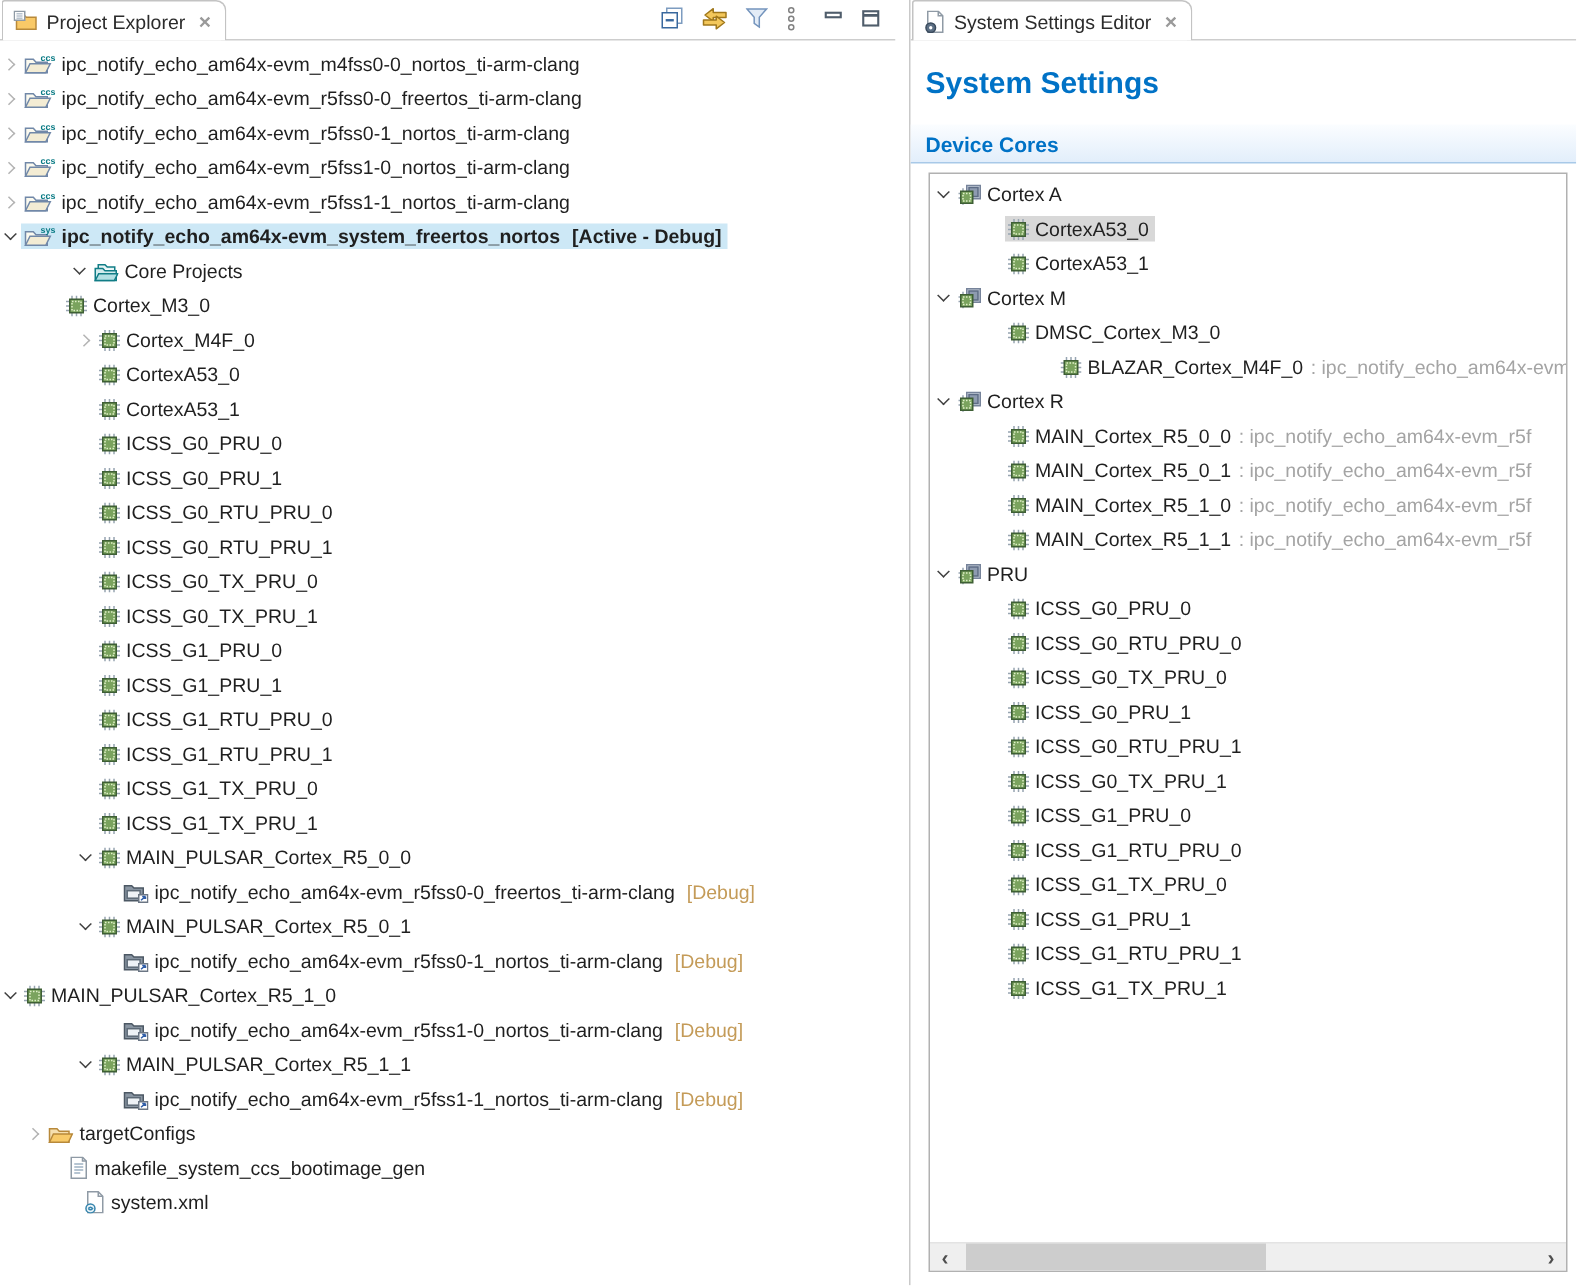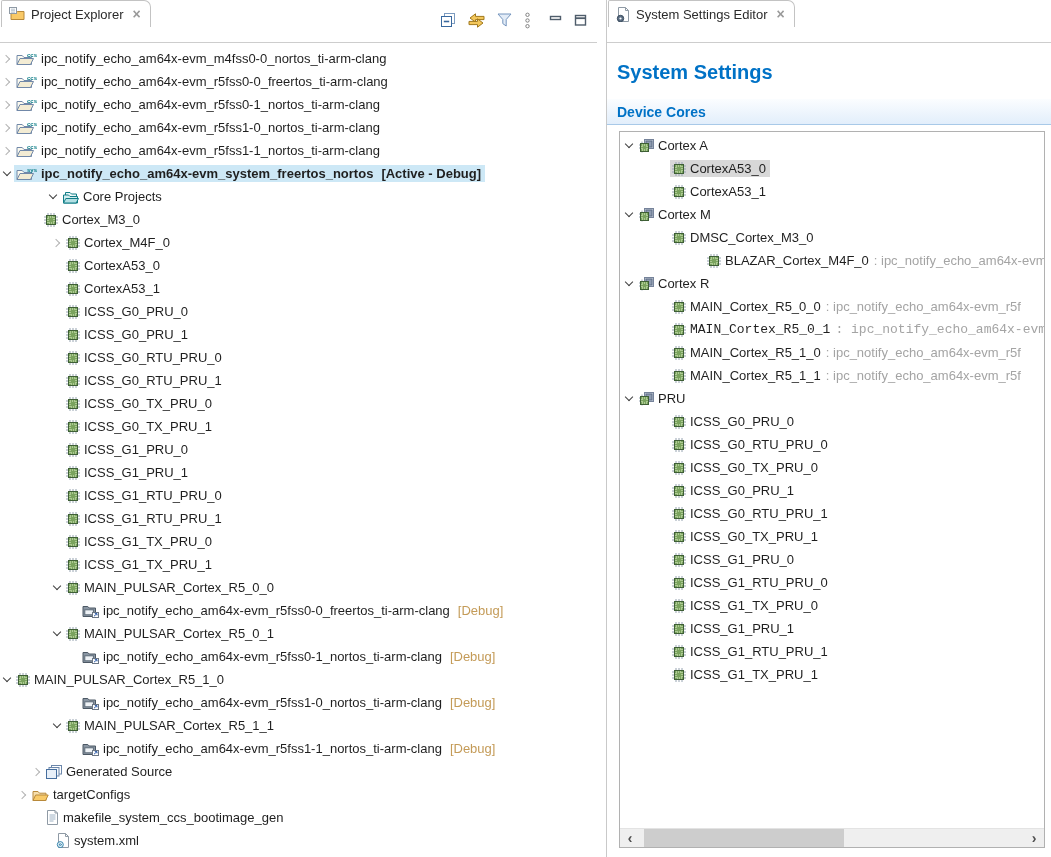--- a/index.html
+++ b/index.html
@@ -3,21 +3,21 @@
 <meta charset="utf-8">
 <style>
   * { box-sizing: border-box; }
   html,body { margin:0; padding:0; background:#fff; }
   .app {
     position:relative; width:1051px; height:857px; overflow:hidden;
     background:#fff; font-family:"Liberation Sans", sans-serif;
     font-size:13px; color:#1f1f1f; display:flex;
   }
   
-  .tabbar { position:relative; height:43px; flex:none; display:flex; align-items:stretch; }
+  .tabbar { position:relative; height:27px; flex:none; display:flex; align-items:stretch; }
   .tabbar::after { content:""; position:absolute; left:0; right:0; bottom:0; height:1px; background:#cdcdcd; }
   .tab {
     position:relative; z-index:1; background:#fff; height:27px;
     border:1px solid #c3c3c3; border-bottom:none; border-radius:2px 7px 0 0;
     display:flex; align-items:center; gap:6px; padding:0 9px 0 7px; margin-left:1px;
   }
   .tab-label { color:#2b2b2b; }
   .close { color:#9a9a9a; font-size:14px; font-weight:bold; line-height:1; margin-left:3px; cursor:pointer; }
   
   .left-panel { width:597px; flex:none; display:flex; flex-direction:column; overflow:hidden; }
@@ -592,35 +592,20 @@
                 <path d="M1 12.5 V2.5 H5.8 L7.3 4 H13.5 V12.5 Z" fill="#8a96a3" stroke="#4c5864"></path>
                 <rect x="2.8" y="5.8" width="8.6" height="5" fill="#eef2f6" stroke="#5d6a77"></rect>
                 <rect x="10.5" y="8.5" width="6" height="5" fill="#fff" stroke="#6b7684"></rect>
                 <path d="M12 12.2 L15 9.6 M15 9.6 H12.8 M15 9.6 V11.4" stroke="#2f5da8" fill="none"></path>
               </svg>
             </span>
             <span class="tlabel">ipc_notify_echo_am64x-evm_r5fss1-1_nortos_ti-arm-clang</span>
             <span class="debug-suffix">[Debug]</span>
           </span>
         </div>
-        <div class="row" style="padding-left: 30px;">
-          <span class="chev">
-            <i class="c"></i>
-          </span>
-          <span class="selwrap">
-            <span class="ticon">
-              <svg width="16" height="14" viewBox="0 0 16 14">
-                <rect x="5.5" y="0.5" width="10" height="8.5" fill="#fff" stroke="#6c87ab"></rect>
-                <rect x="3" y="2.5" width="10" height="8.5" fill="#f4f8fc" stroke="#6c87ab"></rect>
-                <rect x="0.5" y="4.5" width="10" height="9" fill="#e8f0f9" stroke="#466e9e"></rect>
-              </svg>
-            </span>
-            <span class="tlabel">Generated Source</span>
-          </span>
-        </div>
         <div class="row" style="padding-left: 16px;">
           <span class="chev">
             <i class="c"></i>
           </span>
           <span class="selwrap">
             <span class="ticon">
               <svg width="17" height="14" viewBox="0 0 17 14">
                 <path d="M1 12.5 V3.5 H6 L7.5 5.2 H14 V12.5 Z" fill="#f6dfae" stroke="#b8893a"></path>
                 <path d="M1 12.5 L3.6 7 H16.2 L13.6 12.5 Z" fill="#f8ca69" stroke="#b8893a"></path>
               </svg>
@@ -811,21 +796,21 @@
                       <path d="M4 0v3M7 0v3M10 0v3M4 11v3M7 11v3M10 11v3M0 4h3M0 7h3M0 10h3M11 4h3M11 7h3M11 10h3"></path>
                     </g>
                     <rect x="2.5" y="2.5" width="9" height="9" fill="#7aa35e" stroke="#3e5f35"></rect>
                     <rect x="4" y="4" width="6" height="6" fill="none" stroke="#dff0c8" stroke-width="1" stroke-dasharray="1 1"></rect>
                   </svg>
                 </span>
                 <span class="tlabel">MAIN_Cortex_R5_0_0</span>
                 <span class="gray-suffix">: ipc_notify_echo_am64x-evm_r5f</span>
               </span>
             </div>
-            <div class="row" style="padding-left: 36px; font-family: Liberation Mono, monospace;">
+            <div class="row" style="padding-left: 36px;">
               <span class="chev"></span>
               <span class="selwrap">
                 <span class="ticon">
                   <svg width="14" height="14" viewBox="0 0 14 14">
                     <g stroke="#97a4b1" stroke-width="1">
                       <path d="M4 0v3M7 0v3M10 0v3M4 11v3M7 11v3M10 11v3M0 4h3M0 7h3M0 10h3M11 4h3M11 7h3M11 10h3"></path>
                     </g>
                     <rect x="2.5" y="2.5" width="9" height="9" fill="#7aa35e" stroke="#3e5f35"></rect>
                     <rect x="4" y="4" width="6" height="6" fill="none" stroke="#dff0c8" stroke-width="1" stroke-dasharray="1 1"></rect>
                   </svg>

